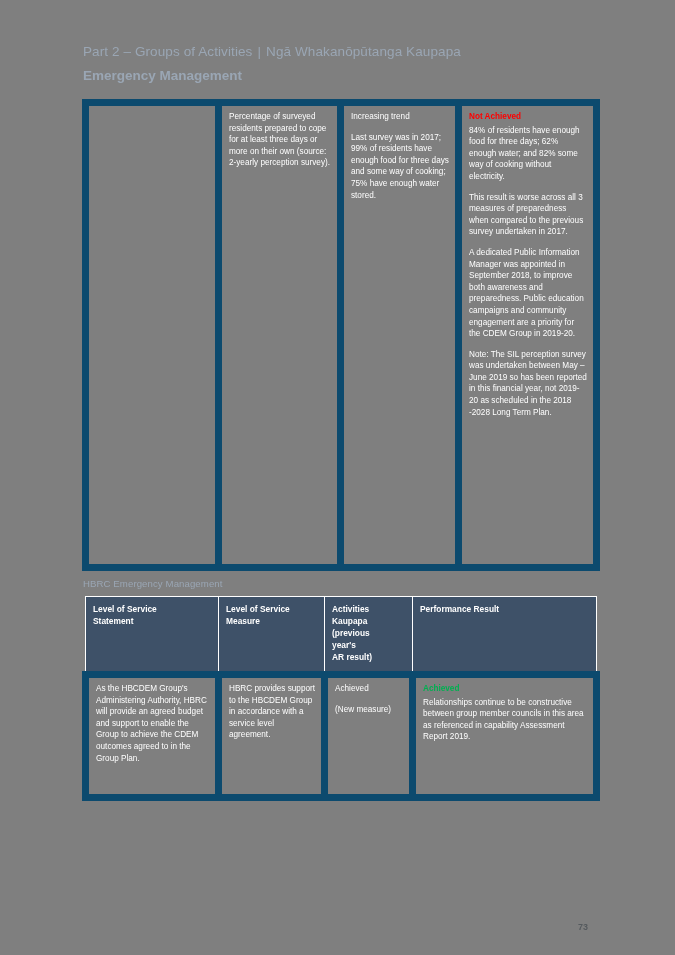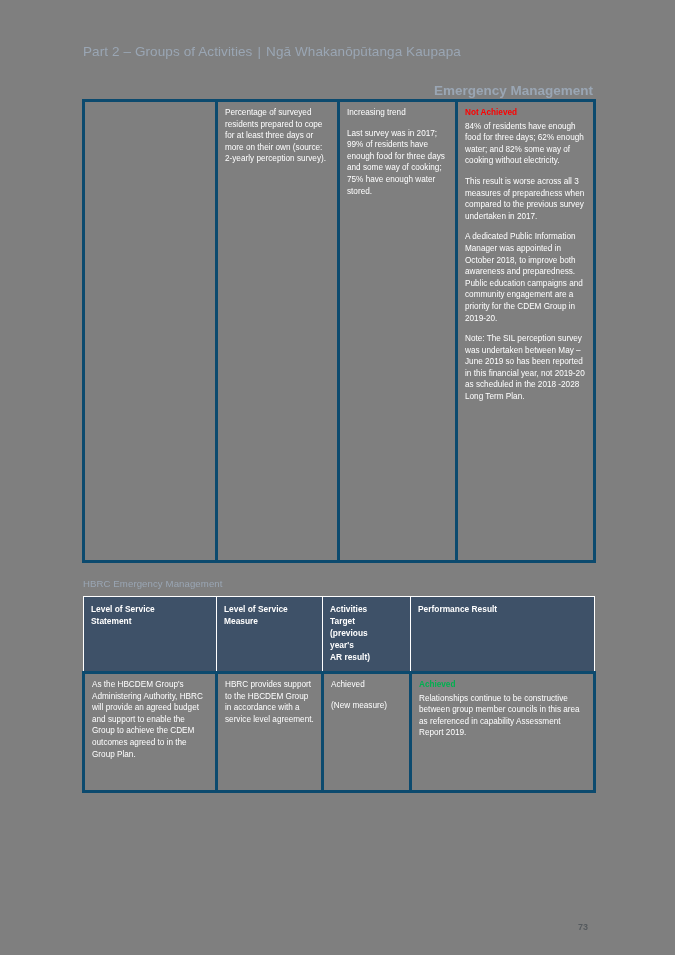--- a/index.html
+++ b/index.html
@@ -39,34 +39,33 @@
   }
   .doc-header .line1 .sep {
     color: #9aa6b4;
     padding: 0 5px;
   }
   .doc-header .line2 {
     font-size: 13.5px;
     font-weight: bold;
     color: #9aa6b4;
     line-height: 19px;
-    margin-top: 20px;
+    margin-top: 5px;
     white-space: nowrap;
-    text-align: right;
   }
 
   
   .tbl {
     position: absolute;
     border-collapse: collapse;
     table-layout: fixed;
     background: #7f7f7f;
   }
   .tbl td, .tbl th {
-    border: 3px solid #0c4a6e;
+    border: 7px solid #0c4a6e;
     vertical-align: top;
     padding: 5px 6px 5px 7px;
     font-size: 8.2px;
     line-height: 11.6px;
     color: #ffffff;
     text-align: left;
     font-weight: normal;
     background: #7f7f7f;
   }
   .tbl p {
@@ -177,21 +176,21 @@
           <p>Percentage of surveyed residents prepared to cope for at least three days or more on their own (source: 2-yearly perception survey).</p>
         </td>
         <td>
           <p>Increasing trend</p>
           <p>Last survey was in 2017; 99% of residents have enough food for three days and some way of cooking; 75% have enough water stored.</p>
         </td>
         <td>
           <span class="status-not-achieved">Not Achieved</span>
           <p>84% of residents have enough food for three days; 62% enough water; and 82% some way of cooking without electricity.</p>
           <p>This result is worse across all 3 measures of preparedness when compared to the previous survey undertaken in 2017.</p>
-          <p>A dedicated Public Information Manager was appointed in October 2018, to improve both awareness and preparedness. Public education campaigns and community engagement are a priority for the CDEM Group in 2019-20.</p>
+          <p>A dedicated Public Information Manager was appointed in September 2018, to improve both awareness and preparedness. Public education campaigns and community engagement are a priority for the CDEM Group in 2019-20.</p>
           <p>Note: The SIL perception survey was undertaken between May – June 2019 so has been reported in this financial year, not 2019-20 as scheduled in the 2018 -2028 Long Term Plan.</p>
         </td>
       </tr>
     </tbody>
   </table>
 
   <div class="sub-heading">HBRC Emergency Management</div>
 
   <table class="tbl" id="table-hbrc">
     <colgroup>
@@ -205,21 +204,21 @@
         <th>
           <div>Level of Service</div>
           <div>Statement</div>
         </th>
         <th>
           <div>Level of Service</div>
           <div>Measure</div>
         </th>
         <th>
           <div>Activities</div>
-          <div>Target</div>
+          <div>Kaupapa</div>
           <div>(previous year's</div>
           <div>AR result)</div>
         </th>
         <th>
           <div>Performance Result</div>
         </th>
       </tr>
     </thead>
     <tbody>
       <tr>

